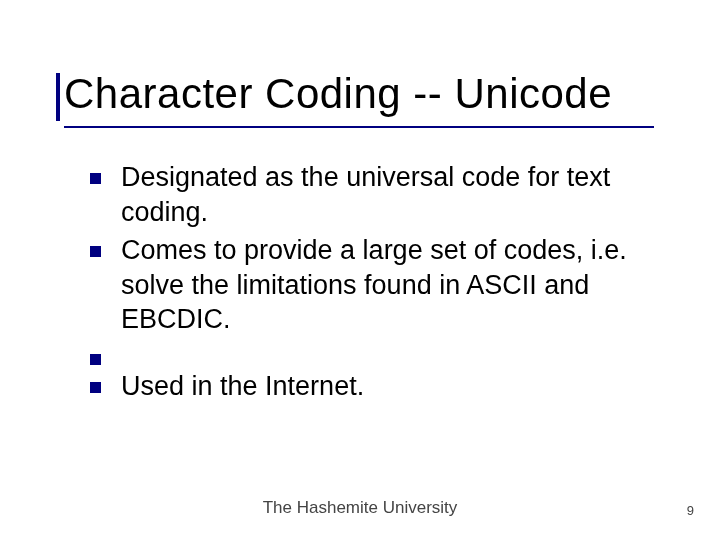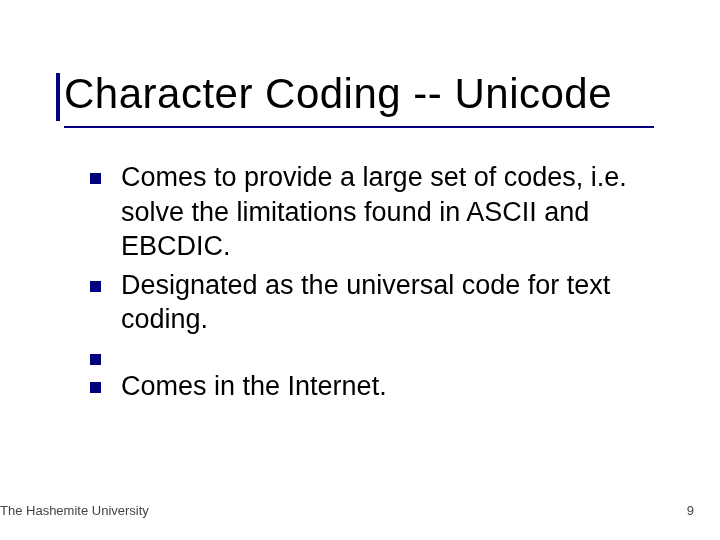--- a/index.html
+++ b/index.html
@@ -69,21 +69,22 @@
     font-size: 27px;
     line-height: 1.28;
     color: #000;
     font-weight: 400;
   }
   .footer-center {
     position: absolute;
     bottom: 22px;
     left: 0;
     width: 720px;
-    font-size: 13px;
+    text-align: center;
+    font-size: 17px;
     color: #444;
   }
   .footer-right {
     position: absolute;
     bottom: 22px;
     right: 26px;
     font-size: 13px;
     color: #444;
   }
 </style>
@@ -95,31 +96,31 @@
   <div class="accent-vertical"></div>
 
   <div class="title-wrap">
     <div class="title">Character Coding -- Unicode</div>
     <div class="title-rule"></div>
   </div>
 
   <div class="body">
     <div class="bullet-row">
       <div class="bullet-icon"></div>
-      <div class="bullet-text">Comes to provide a large set of codes, i.e. solve the limitations found in ASCII and EBCDIC.</div>
+      <div class="bullet-text">Designated as the universal code for text coding.</div>
     </div>
     <div class="bullet-row">
       <div class="bullet-icon"></div>
-      <div class="bullet-text">Designated as the universal code for text coding.</div>
+      <div class="bullet-text">Comes to provide a large set of codes, i.e. solve the limitations found in ASCII and EBCDIC.</div>
     </div>
     <div class="bullet-row">
       <div class="bullet-icon"></div>
     </div>
     <div class="bullet-row">
       <div class="bullet-icon"></div>
-      <div class="bullet-text">Comes in the Internet.</div>
+      <div class="bullet-text">Used in the Internet.</div>
     </div>
   </div>
 
   <div class="footer-center">The Hashemite University</div>
   <div class="footer-right">9</div>
 
 </div>
 
 </body></html>

